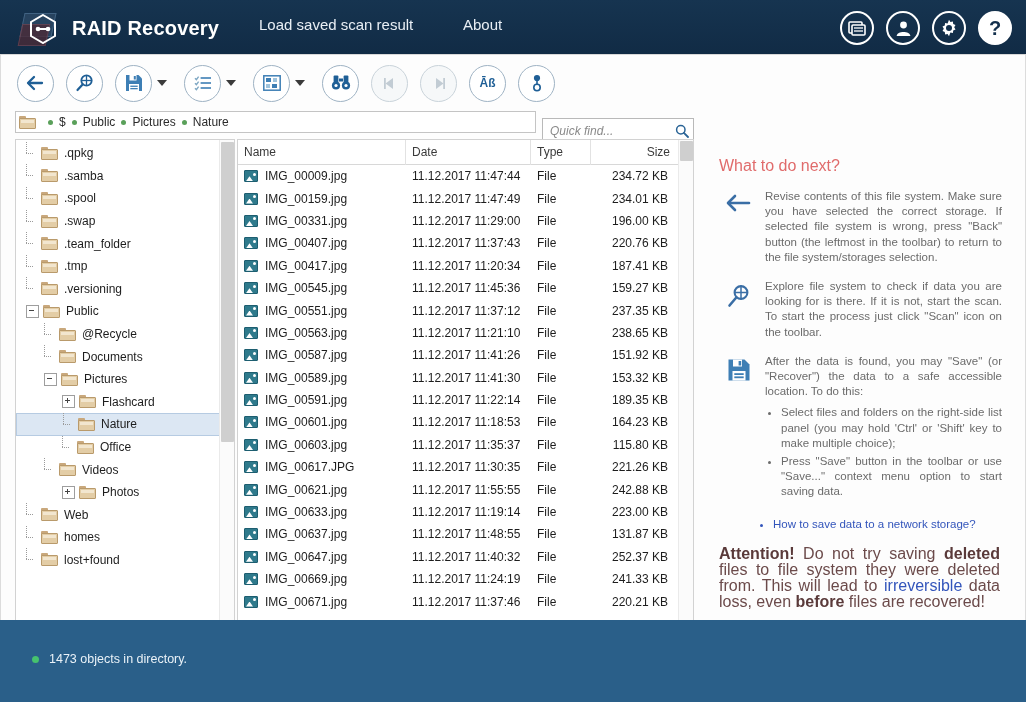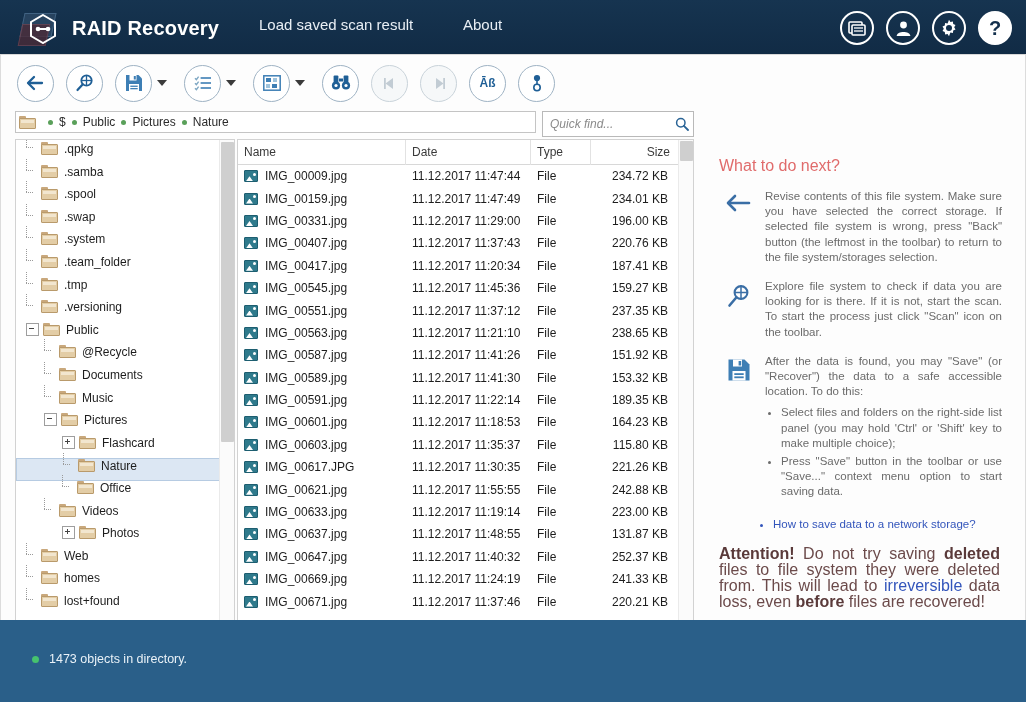--- a/index.html
+++ b/index.html
@@ -81,38 +81,38 @@
   .crumbrow{position:absolute;left:0;top:56px;width:1024px;height:26px;}
   .crumbbar{
     position:absolute;left:14px;top:0;width:521px;height:22px;
     background:#ffffff;border:1px solid #c4c4c4;box-sizing:border-box;
     display:flex;align-items:center;padding-left:3px;
   }
   .crumb-folder{width:17px;height:13px;flex:0 0 17px;margin-right:6px;position:relative;}
   .crumb{display:flex;align-items:center;font-size:12px;color:#2b2b2b;white-space:nowrap;}
   .crumb .dot{width:5px;height:5px;border-radius:50%;background:#5aa05a;margin:0 6px;flex:0 0 5px;}
   .findbox{
-    position:absolute;left:541px;top:0;width:152px;height:26px;
+    position:absolute;left:541px;top:7px;width:152px;height:26px;
     background:#ffffff;border:1px solid #b9b9b9;box-sizing:border-box;display:flex;align-items:center;
   }
   .findbox input{
     border:0;outline:0;height:18px;width:118px;margin-left:5px;font-size:12px;
     font-family:"Liberation Sans",sans-serif;font-style:italic;color:#555;background:transparent;
   }
   .findbox input::placeholder{color:#8a8a8a;font-style:italic;}
   .findbtn{width:24px;height:20px;display:flex;align-items:center;justify-content:center;color:#2a6496;cursor:pointer;}
 
   
   .tree-wrap{
     position:absolute;left:14px;top:84px;width:220px;height:520px;
     background:#ffffff;border:1px solid #d2d2d2;box-sizing:border-box;overflow:hidden;
   }
   .tree{position:absolute;left:0;top:0;width:204px;padding-top:2px;}
   .trow{
-    height:22.6px;display:flex;align-items:flex-start;white-space:nowrap;cursor:pointer;font-size:12px;color:#1d1d1d;
+    height:22.6px;display:flex;align-items:center;white-space:nowrap;cursor:pointer;font-size:12px;color:#1d1d1d;
   }
   .trow.sel{background:#dce7f3;border:1px solid #b6cbe2;box-sizing:border-box;}
   .exp{width:11px;height:11px;flex:0 0 11px;margin-right:4px;position:relative;}
   .exp.box{border:1px solid #9e9e9e;background:#fff;}
   .exp.box:before{content:"";position:absolute;left:2px;top:4px;width:5px;height:1px;background:#444;}
   .exp.box.plus:after{content:"";position:absolute;left:4px;top:2px;width:1px;height:5px;background:#444;}
   .exp.stub:before{content:"";position:absolute;left:0px;top:5px;width:7px;height:1px;border-top:1px dotted #9a9a9a;}
   .exp.stub:after{content:"";position:absolute;left:0px;top:-6px;width:1px;height:11px;border-left:1px dotted #9a9a9a;}
   .tfolder{width:17px;height:13px;flex:0 0 17px;margin-right:6px;position:relative;}
   .folder-ico{position:relative;width:17px;height:13px;}
@@ -387,25 +387,20 @@
             <span>.spool</span>
           </div>
           <div class="trow" style="padding-left: 10px;">
             <span class="exp stub"></span>
             <span class="tfolder"><span class="folder-ico"><span class="tab"></span><span class="bd"></span></span></span>
             <span>.swap</span>
           </div>
           <div class="trow" style="padding-left: 10px;">
             <span class="exp stub"></span>
             <span class="tfolder"><span class="folder-ico"><span class="tab"></span><span class="bd"></span></span></span>
-            <span>.system</span>
-          </div>
-          <div class="trow" style="padding-left: 10px;">
-            <span class="exp stub"></span>
-            <span class="tfolder"><span class="folder-ico"><span class="tab"></span><span class="bd"></span></span></span>
             <span>.team_folder</span>
           </div>
           <div class="trow" style="padding-left: 10px;">
             <span class="exp stub"></span>
             <span class="tfolder"><span class="folder-ico"><span class="tab"></span><span class="bd"></span></span></span>
             <span>.tmp</span>
           </div>
           <div class="trow" style="padding-left: 10px;">
             <span class="exp stub"></span>
             <span class="tfolder"><span class="folder-ico"><span class="tab"></span><span class="bd"></span></span></span>
@@ -418,25 +413,20 @@
           </div>
           <div class="trow" style="padding-left: 28px;">
             <span class="exp stub"></span>
             <span class="tfolder"><span class="folder-ico"><span class="tab"></span><span class="bd"></span></span></span>
             <span>@Recycle</span>
           </div>
           <div class="trow" style="padding-left: 28px;">
             <span class="exp stub"></span>
             <span class="tfolder"><span class="folder-ico"><span class="tab"></span><span class="bd"></span></span></span>
             <span>Documents</span>
-          </div>
-          <div class="trow" style="padding-left: 28px;">
-            <span class="exp stub"></span>
-            <span class="tfolder"><span class="folder-ico"><span class="tab"></span><span class="bd"></span></span></span>
-            <span>Music</span>
           </div>
           <div class="trow" style="padding-left: 28px;">
             <span class="exp box"></span>
             <span class="tfolder"><span class="folder-ico"><span class="tab"></span><span class="bd"></span></span></span>
             <span>Pictures</span>
           </div>
           <div class="trow" style="padding-left: 46px;">
             <span class="exp box plus"></span>
             <span class="tfolder"><span class="folder-ico"><span class="tab"></span><span class="bd"></span></span></span>
             <span>Flashcard</span>

